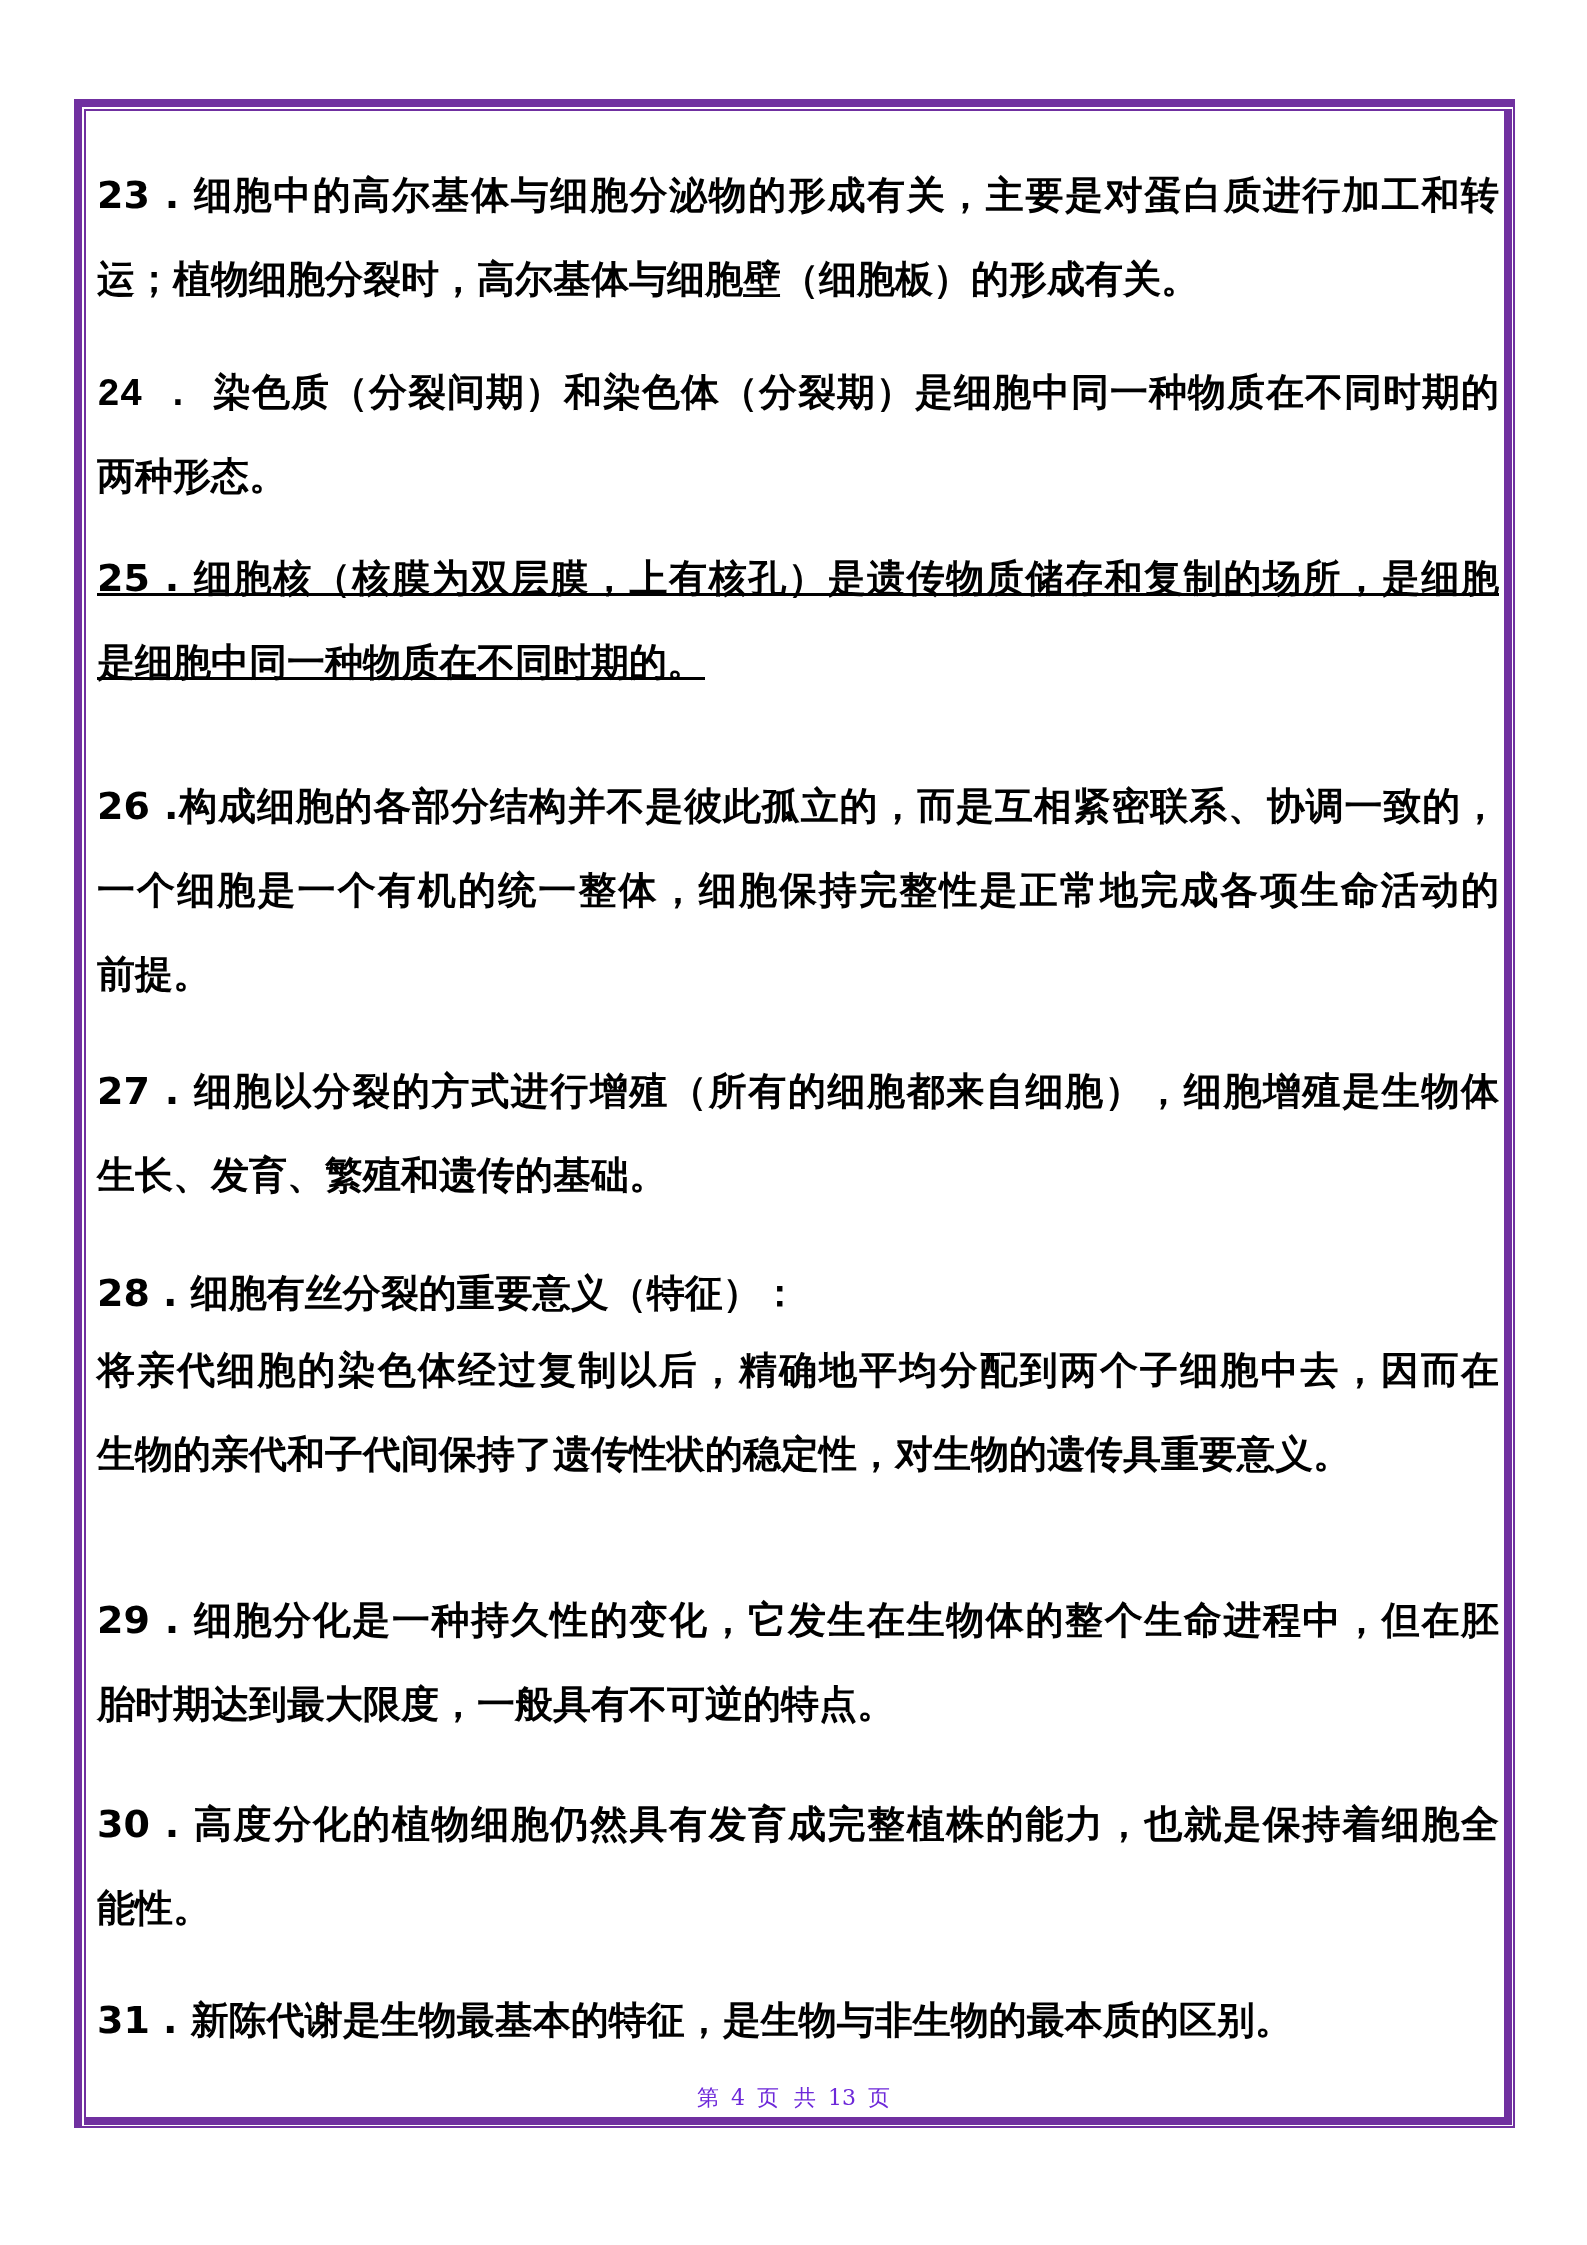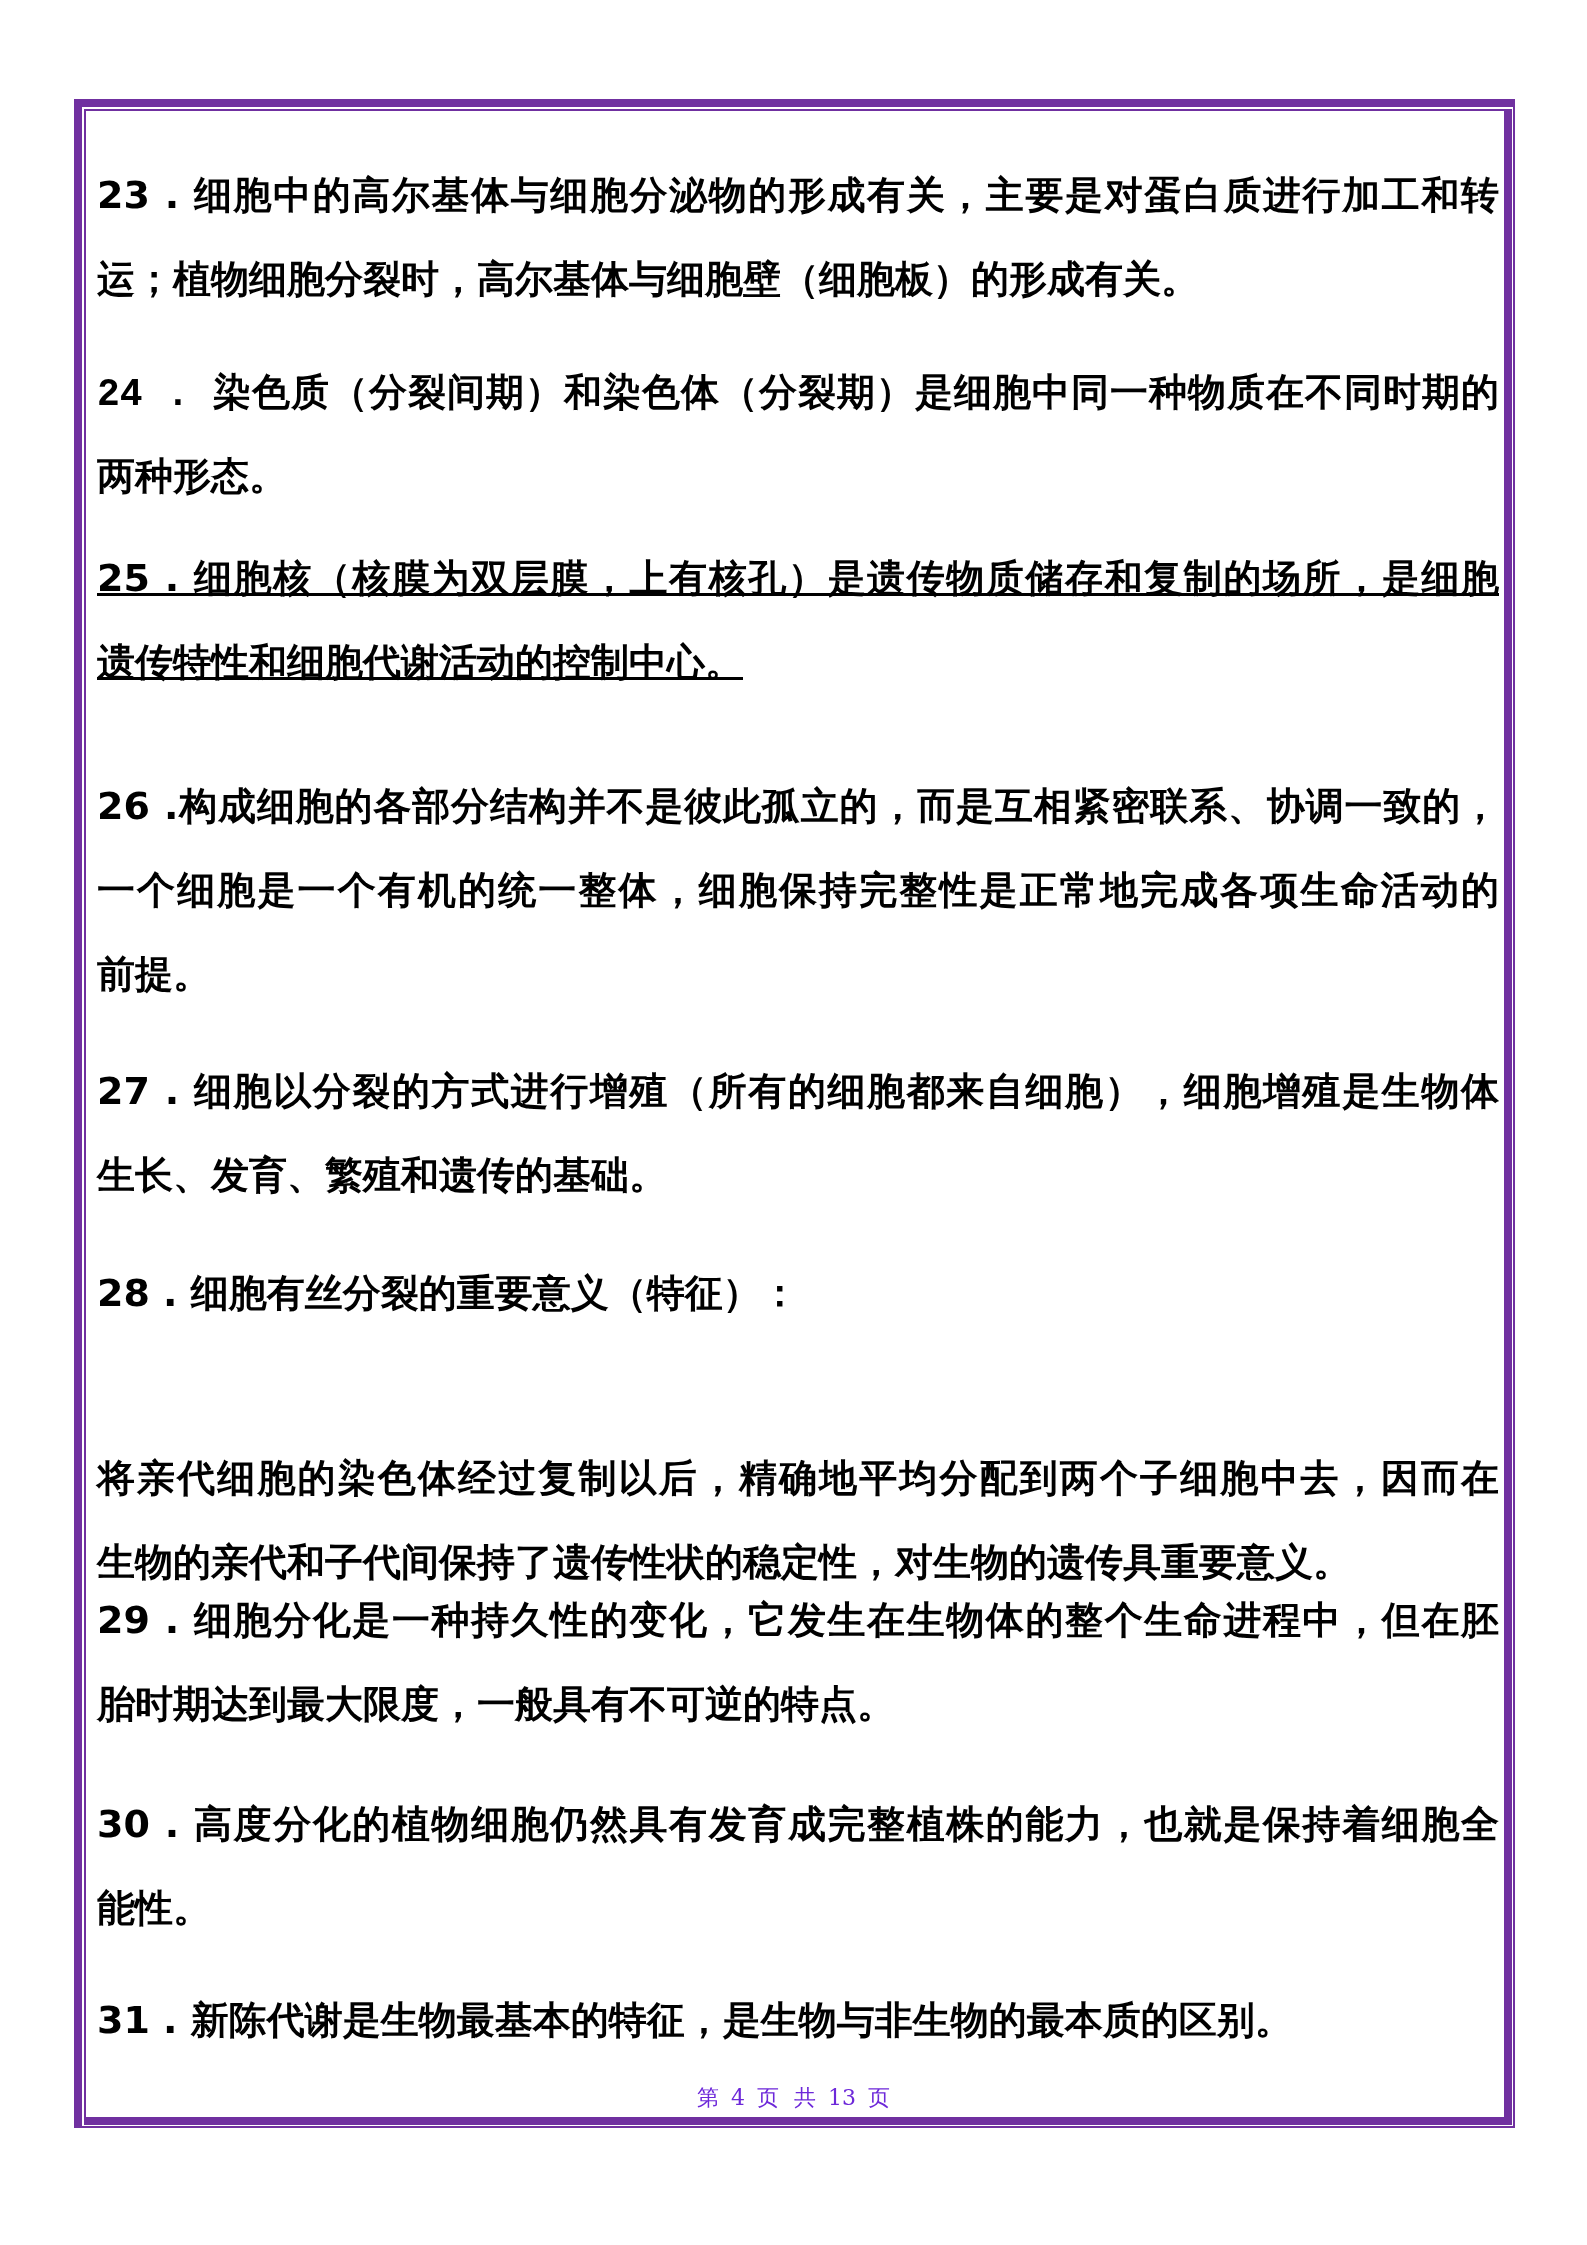--- a/index.html
+++ b/index.html
@@ -87,39 +87,39 @@
   <span class="line last">运；植物细胞分裂时，高尔基体与细胞壁（细胞板）的形成有关。</span>
 </div>
 
 <div class="para" style="top:353px;font-family:Liberation Mono, monospace;">
   <span class="line full">24 . 染色质（分裂间期）和染色体（分裂期）是细胞中同一种物质在不同时期的</span>
   <span class="line last">两种形态。</span>
 </div>
 
 <div class="para" style="top:536px;text-decoration:underline;">
   <span class="line full">25 . 细胞核（核膜为双层膜，上有核孔）是遗传物质储存和复制的场所，是细胞</span>
-  <span class="line last">遗传特性和细胞代谢活动的控制中心。</span>
+  <span class="line last">是细胞中同一种物质在不同时期的。</span>
 </div>
 
 <div class="para" style="top:764px;">
   <span class="line full">26 .构成细胞的各部分结构并不是彼此孤立的，而是互相紧密联系、协调一致的，</span>
   <span class="line full">一个细胞是一个有机的统一整体，细胞保持完整性是正常地完成各项生命活动的</span>
   <span class="line last">前提。</span>
 </div>
 
 <div class="para" style="top:1049px;">
   <span class="line full">27 . 细胞以分裂的方式进行增殖（所有的细胞都来自细胞），细胞增殖是生物体</span>
   <span class="line last">生长、发育、繁殖和遗传的基础。</span>
 </div>
 
 <div class="para" style="top:1251px;">
   <span class="line last">28 . 细胞有丝分裂的重要意义（特征）：</span>
 </div>
 
-<div class="para" style="top:1436px;">
+<div class="para" style="top:1328px;">
   <span class="line full">将亲代细胞的染色体经过复制以后，精确地平均分配到两个子细胞中去，因而在</span>
   <span class="line last">生物的亲代和子代间保持了遗传性状的稳定性，对生物的遗传具重要意义。</span>
 </div>
 
 <div class="para" style="top:1578px;">
   <span class="line full">29 . 细胞分化是一种持久性的变化，它发生在生物体的整个生命进程中，但在胚</span>
   <span class="line last">胎时期达到最大限度，一般具有不可逆的特点。</span>
 </div>
 
 <div class="para" style="top:1782px;">

